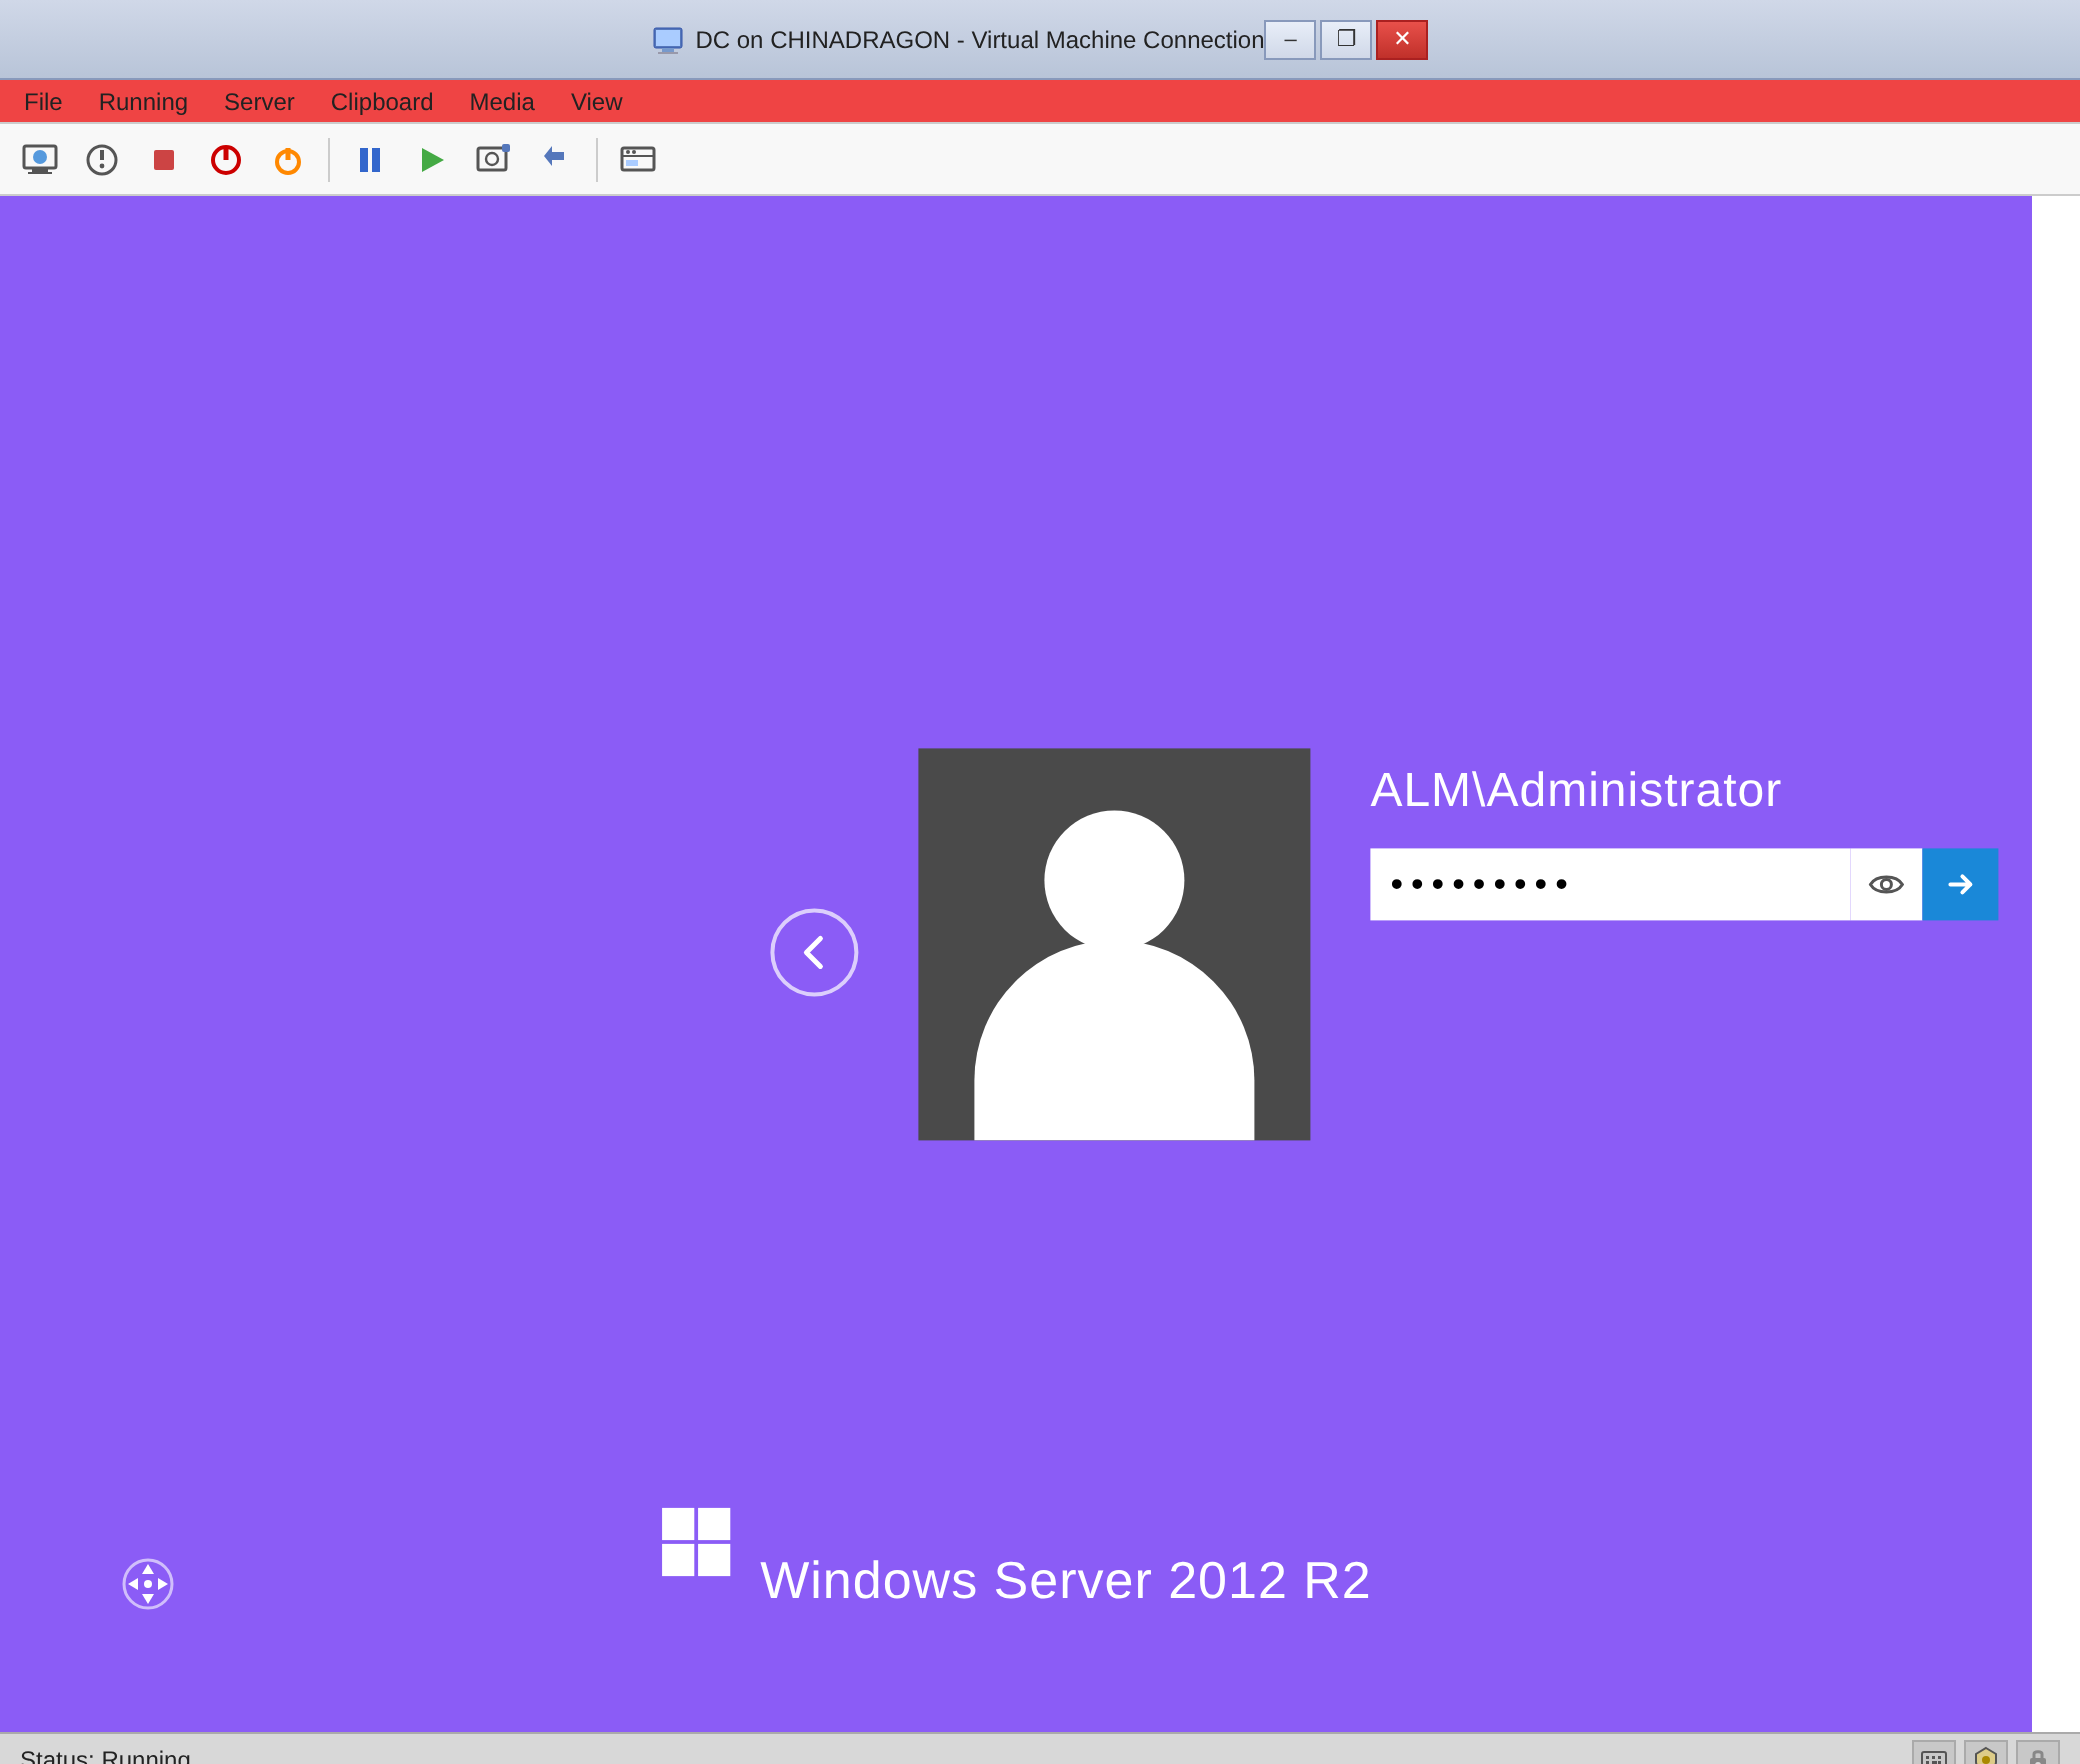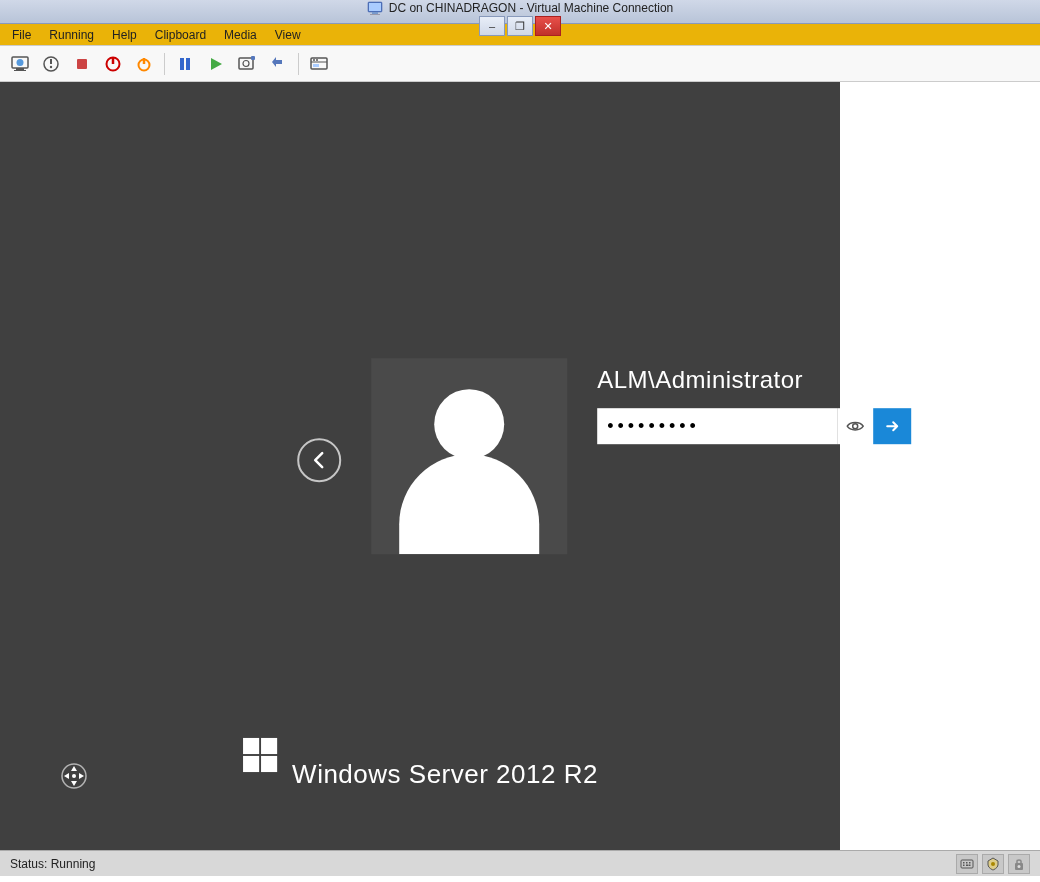--- a/index.html
+++ b/index.html
@@ -1,27 +1,26 @@
 <!DOCTYPE html>
 <html><head>
   <meta charset="utf-8">
   <style>
     * { margin: 0; padding: 0; box-sizing: border-box; }
     body { width: 1040px; height: 882px; overflow: hidden; font-family: 'Segoe UI', Tahoma, sans-serif; }
 
     
     #title-bar {
-      height: 24px;
+      height: 40px;
       background: linear-gradient(to bottom, #d0d8e8, #b8c4d8);
       display: flex;
       align-items: center;
-      justify-content: flex-start;
+      justify-content: center;
       padding: 0 8px;
       border-bottom: 1px solid #8899bb;
-      flex-direction: column;
     }
     #title-bar-left {
       display: flex;
       align-items: center;
       gap: 6px;
     }
     #title-icon {
       width: 16px;
       height: 16px;
     }
@@ -48,21 +47,21 @@
     }
     .win-btn.close-btn {
       background: linear-gradient(to bottom, #e8504a, #c0302a);
       color: white;
       border-color: #aa2020;
     }
 
     
     #menu-bar {
       height: 22px;
-      background: #eab308;
+      background: #ef4444;
       display: flex;
       align-items: center;
       padding: 0 4px;
       border-bottom: 1px solid #ccc;
       gap: 2px;
     }
     .menu-item {
       padding: 2px 8px;
       font-size: 12px;
       color: #222;
@@ -92,23 +91,23 @@
     }
     .tb-sep {
       width: 1px;
       height: 22px;
       background: #ccc;
       margin: 0 3px;
     }
 
     
     #vm-screen {
-      width: 840px;
+      width: 1016px;
       height: 768px;
-      background: #404040;
+      background: #8b5cf6;
       position: relative;
       display: flex;
       flex-direction: column;
       align-items: center;
       justify-content: center;
     }
 
     
     #login-container {
       position: absolute;
@@ -302,21 +301,21 @@
   <div id="window-controls">
     <button class="win-btn">–</button>
     <button class="win-btn">❐</button>
     <button class="win-btn close-btn">✕</button>
   </div>
 </div>
 
 <div id="menu-bar">
   <span class="menu-item">File</span>
   <span class="menu-item">Running</span>
-  <span class="menu-item">Help</span>
+  <span class="menu-item">Server</span>
   <span class="menu-item">Clipboard</span>
   <span class="menu-item">Media</span>
   <span class="menu-item">View</span>
 </div>
 
 <div id="toolbar">
 
   <button class="tb-btn">
     <svg class="tb-icon" viewBox="0 0 20 20">
       <rect x="2" y="3" width="16" height="11" rx="1" fill="none" stroke="#555" stroke-width="1.5"></rect>

